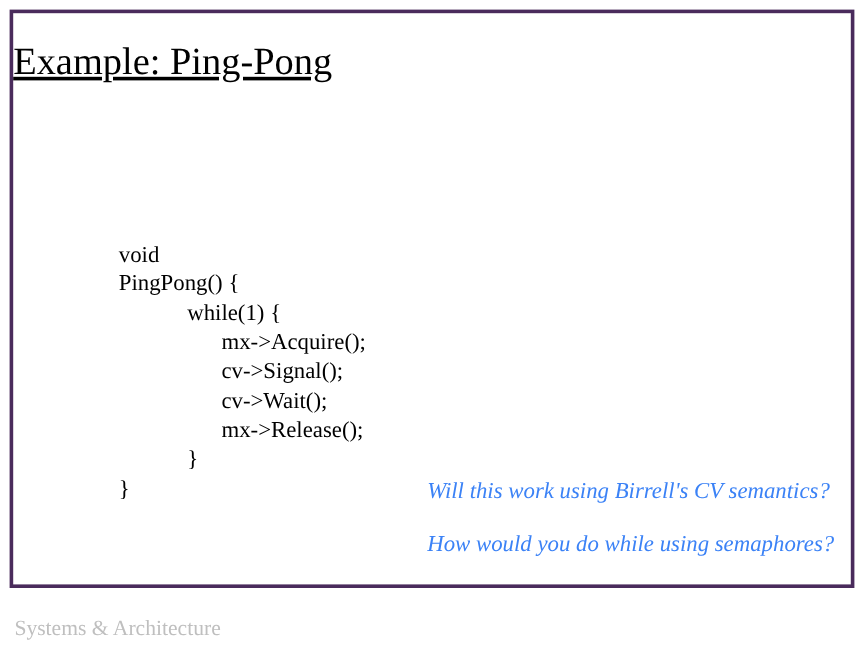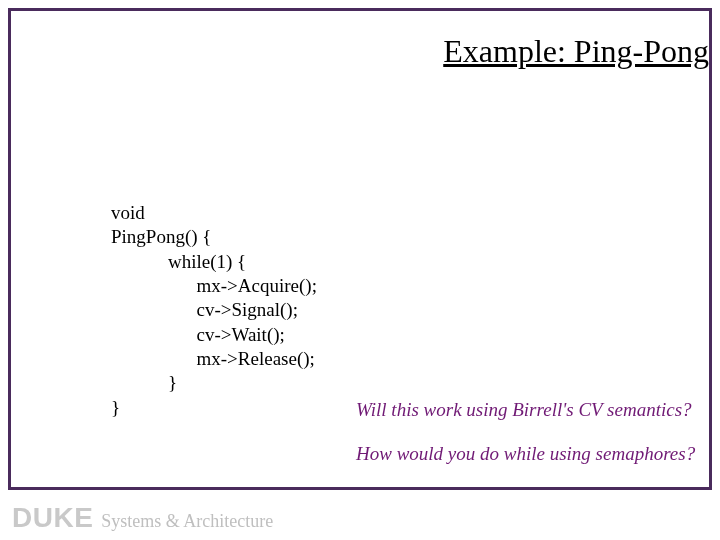--- a/index.html
+++ b/index.html
@@ -14,45 +14,45 @@
   .slide-border {
     position: absolute;
     top: 8px;
     left: 8px;
     right: 8px;
     bottom: 50px;
     border: 3px solid #4a2b5c;
     background: #ffffff;
   }
   .title {
-    text-align: right;
+    text-align: left;
     font-size: 32px;
     text-decoration: underline;
     margin-top: 22px;
     color: #000000;
     font-family: 'Times New Roman', Georgia, serif;
   }
   .code-block {
     position: absolute;
     top: 190px;
-    left: 100px;
+    left: 88px;
     font-family: 'Times New Roman', Georgia, serif;
     font-size: 19px;
     color: #000000;
     line-height: 1.28;
     white-space: pre;
   }
   .questions {
     position: absolute;
     top: 388px;
     left: 345px;
     font-style: italic;
     font-family: 'Times New Roman', Georgia, serif;
     font-size: 19px;
-    color: #701a75;
+    color: #3b82f6;
   }
   .questions div {
     margin-bottom: 22px;
   }
   .footer {
     position: absolute;
     left: 12px;
     bottom: 6px;
     display: flex;
     align-items: baseline;
@@ -87,15 +87,14 @@
 <span>            }</span>
 <span>}</span></div>
 
   <div class="questions">
     <div>Will this work using Birrell's CV semantics?</div>
     <div>How would you do while using semaphores?</div>
   </div>
 </div>
 
 <div class="footer">
-  <span class="duke">DUKE</span>
   <span class="sa">Systems &amp; Architecture</span>
 </div>
 
 </body></html>

